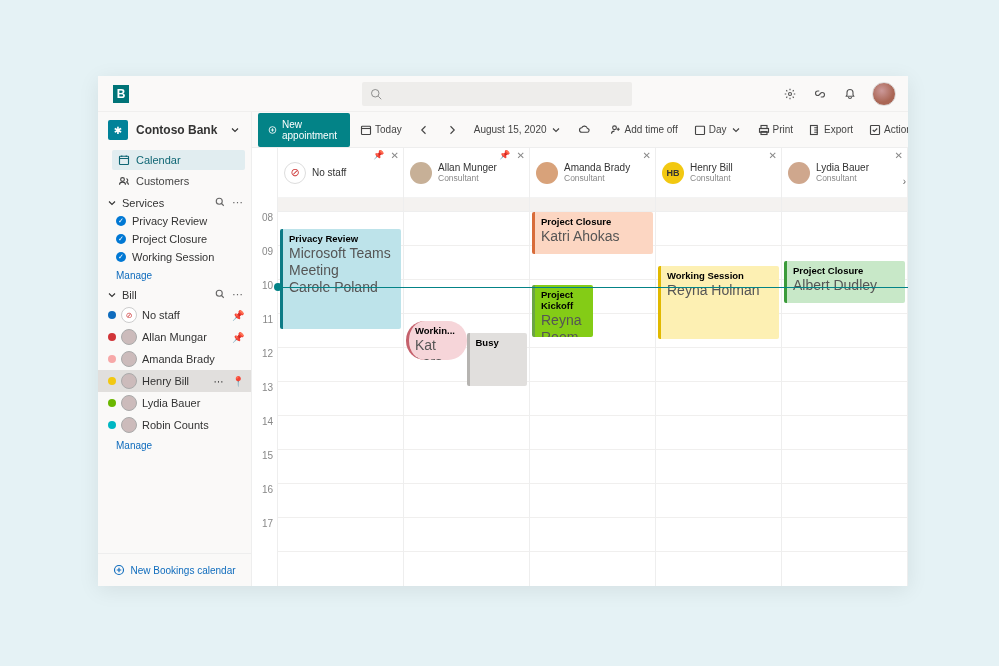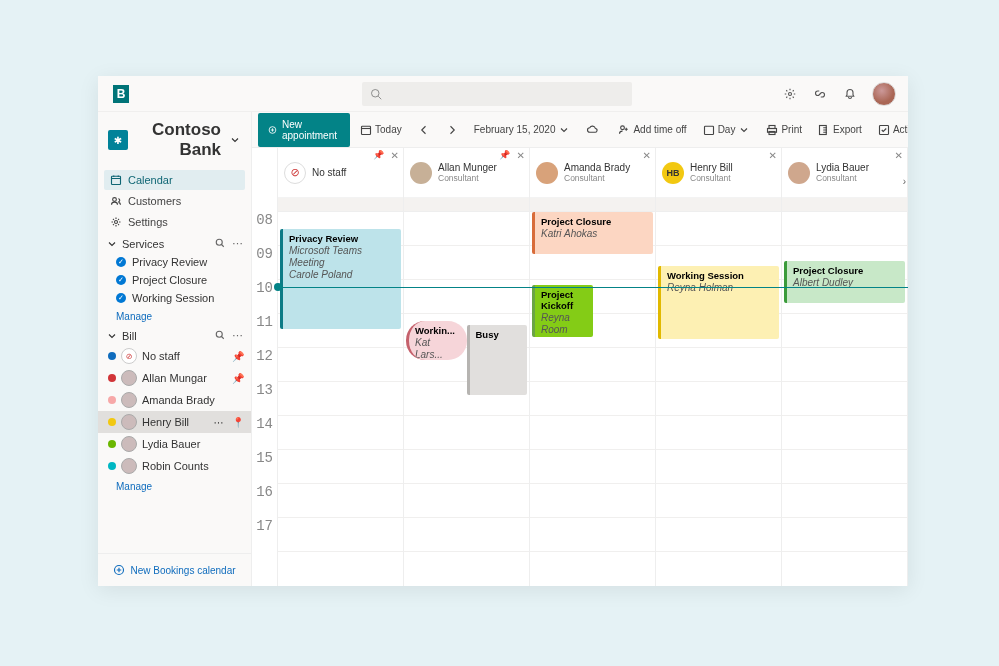--- a/index.html
+++ b/index.html
@@ -10,22 +10,22 @@
 .app-logo .b { background: #007478; padding: 2px 4px; }
 .search-box { margin-left: 230px; width: 270px; height: 24px; background: #eeedeb; border-radius: 2px; display: flex; align-items: center; padding: 0 8px; }
 .search-box svg { width: 12px; height: 12px; stroke: #6e6e6e; fill: none; }
 .titlebar-right { margin-left: auto; display: flex; align-items: center; gap: 14px; }
 .titlebar-icon { width: 16px; height: 16px; display: flex; align-items: center; justify-content: center; color: #555; cursor: pointer; }
 .avatar { width: 24px; height: 24px; border-radius: 50%; background: radial-gradient(circle at 40% 35%, #c99 0%, #a65 60%); border: 1px solid #ddd; }
 .content { flex: 1; display: flex; overflow: hidden; }
 .sidebar { width: 154px; background: #faf9f8; border-right: 1px solid #eee; display: flex; flex-direction: column; font-size: 11px; color: #333; }
 .org-picker { display: flex; align-items: center; padding: 8px 10px; gap: 8px; cursor: pointer; }
 .org-logo { width: 20px; height: 20px; background: #008299; border-radius: 2px; display: flex; align-items: center; justify-content: center; color: #fff; font-size: 10px; }
-.org-name { font-weight: 600; font-size: 17px; flex: 1; text-align: right; }
-.nav { display: flex; flex-direction: column; padding: 2px 6px; gap: 1px; }
+.org-name { font-weight: 600; font-size: 12px; flex: 1; }
+.nav { display: flex; flex-direction: column; padding: 2px 6px; gap: 1px; margin-left: 8px; }
 .nav-item { display: flex; align-items: center; gap: 6px; padding: 4px 6px; border-radius: 2px; cursor: pointer; color: #444; }
 .nav-item.active { background: #e1edf0; color: #0f6674; }
 .nav-icon { width: 12px; height: 12px; display: inline-flex; align-items: center; justify-content: center; }
 .section-label { font-size: 8px; letter-spacing: 1px; color: #888; padding: 10px 10px 4px; }
 .tree-head { display: flex; align-items: center; gap: 4px; padding: 3px 8px; cursor: pointer; }
 .tree-head .title { flex: 1; font-size: 11px; }
 .tree-head .tools { display: flex; gap: 6px; color: #666; }
 .tree-item { display: flex; align-items: center; gap: 6px; padding: 3px 6px 3px 18px; cursor: pointer; }
 .dot { width: 10px; height: 10px; border-radius: 50%; background: #0078d4; color: #fff; font-size: 7px; display: flex; align-items: center; justify-content: center; }
 .manage-link { color: #0f6cbd; font-size: 10px; padding: 4px 18px; cursor: pointer; }
@@ -35,34 +35,34 @@
 .mini-avatar { width: 16px; height: 16px; border-radius: 50%; background: #cbb; border: 1px solid #aaa; }
 .pin { margin-left: auto; font-size: 10px; color: #222; }
 .new-cal { display: flex; align-items: center; gap: 5px; padding: 10px; color: #0f6cbd; font-size: 10px; cursor: pointer; margin-top: auto; border-top: 1px solid #eee; justify-content: center; }
 .mainpane { flex: 1; display: flex; flex-direction: column; background: #fff; overflow: hidden; }
 .toolbar { height: 36px; display: flex; align-items: center; padding: 0 6px; background: #faf9f8; border-bottom: 1px solid #eee; font-size: 10px; color: #444; gap: 4px; }
 .btn-primary { background: #038387; color: #fff; padding: 6px 10px; display: flex; align-items: center; gap: 5px; cursor: pointer; border-radius: 2px; }
 .tb-item { display: flex; align-items: center; gap: 3px; padding: 4px 6px; cursor: pointer; white-space: nowrap; }
 .tb-spacer { flex: 1; }
 .calgrid { flex: 1; display: flex; position: relative; overflow: hidden; }
 .time-col { width: 26px; border-right: 1px solid #eee; padding-top: 50px; }
-.time-slot { height: 34px; font-size: 14px; color: #888; text-align: right; padding-right: 4px; font-family: Liberation Mono, monospace; }
+.time-slot { height: 34px; font-size: 10px; color: #888; text-align: right; padding-right: 4px; }
 .columns { flex: 1; display: flex; position: relative; }
 .person-col { flex: 1; border-right: 1px solid #eee; display: flex; flex-direction: column; position: relative; min-width: 0; }
 .col-head { height: 50px; display: flex; align-items: center; padding: 4px 6px; gap: 6px; position: relative; border-bottom: 1px solid #f3f3f3; }
 .col-head .close { position: absolute; top: 2px; right: 4px; font-size: 10px; color: #888; cursor: pointer; }
 .col-head .pinbtn { position: absolute; top: 2px; right: 18px; font-size: 9px; color: #333; cursor: pointer; }
 .col-avatar { width: 22px; height: 22px; border-radius: 50%; background: #dcb; flex-shrink: 0; }
 .col-name { font-size: 10px; font-weight: 400; line-height: 1.1; color: #333; }
 .col-role { font-size: 8.5px; color: #888; }
 .col-body { flex: 1; position: relative; }
 .cell { height: 34px; border-bottom: 1px solid #f0efee; }
 .event { position: absolute; left: 2px; right: 2px; border-radius: 2px; padding: 4px 6px; font-size: 9px; overflow: hidden; }
 .event .etitle { font-weight: 600; font-size: 9.5px; margin-bottom: 1px; }
-.event .esub { font-size: 10px; color: #555; line-height: 1.2; font-style: italic; }
+.event .esub { font-size: 14px; color: #555; line-height: 1.2; }
 .now-line { position: absolute; left: 0; right: 0; height: 1px; background: #038387; z-index: 5; }
 .now-bub { position: absolute; width: 8px; height: 8px; border-radius: 50%; background: #038387; left: -4px; top: -4px; }
 .scroll-arrow { position: absolute; right: 2px; top: 28px; font-size: 10px; color: #666; cursor: pointer; z-index: 10; }
 .allday-strip { position: absolute; left: 0; right: 0; top: 50px; height: 14px; background: #f4f2f0; border-bottom: 1px solid #eee; z-index: 2; }
 svg.icn { width: 12px; height: 12px; stroke: currentColor; fill: none; stroke-width: 1.5; }
 </style>
 </head>
 <body>
 
 <div class="app-window">
@@ -121,29 +121,20 @@
         </div>
         <div class="nav-item">
           <span class="nav-icon">
               <svg class="icn" viewBox="0 0 16 16">
                 <circle cx="6" cy="6" r="2.5"></circle>
                 <path d="M2 13c0-2 2-3.5 4-3.5s4 1.5 4 3.5M11 5a2 2 0 110 4M14 13c0-1.6-1.2-2.8-2.6-3.2"></path>
               </svg>
             </span>
           <span>Customers</span>
         </div>
-        <div class="nav-item">
-          <span class="nav-icon">
-              <svg class="icn" viewBox="0 0 16 16">
-                <circle cx="8" cy="8" r="2"></circle>
-                <path d="M8 2v2M8 12v2M2 8h2M12 8h2M4 4l1.2 1.2M10.8 10.8L12 12M4 12l1.2-1.2M10.8 5.2L12 4"></path>
-              </svg>
-            </span>
-          <span>Settings</span>
-        </div>
       </div>
 
 
       <div class="tree-head">
         <svg class="icn" viewBox="0 0 16 16">
             <path d="M4 6l4 4 4-4"></path>
           </svg>
         <span class="title">Services</span>
         <span class="tools">
           <svg class="icn" viewBox="0 0 16 16">
@@ -250,21 +241,21 @@
             <svg class="icn" viewBox="0 0 16 16">
               <path d="M10 3L5 8l5 5"></path>
             </svg>
           </div>
         <div class="tb-item">
             <svg class="icn" viewBox="0 0 16 16">
               <path d="M6 3l5 5-5 5"></path>
             </svg>
           </div>
         <div class="tb-item">
-          <span>February 15, 2020</span>
+          <span>August 15, 2020</span>
           <svg class="icn" viewBox="0 0 16 16">
               <path d="M4 6l4 4 4-4"></path>
             </svg>
         </div>
         <div class="tb-item">
             <svg class="icn" viewBox="0 0 16 16">
               <path d="M5 11a3 3 0 010-6 4 4 0 017.5 1A2.5 2.5 0 0112 11H5z"></path>
             </svg>
           </div>
         <div class="tb-spacer"></div>
@@ -372,21 +363,21 @@
                 <div class="cell"></div>
                 <div class="cell"></div>
                 <div class="cell"></div>
                 <div class="cell"></div>
                 <div class="cell"></div>
                 <div class="cell"></div>
                 <div class="event" style="top: 122.8px; height: 38.8px; background: rgb(246, 213, 217); border-left: 3px solid rgb(197, 97, 108); right: 50%; border-radius: 19px;">
                   <div class="etitle">Workin...</div>
                   <div class="esub">Kat Lars...</div>
                 </div>
-                <div class="event" style="top: 127px; height: 70px; background: rgb(225, 223, 221); border-left: 3px solid rgb(182, 180, 177); left: 50%;">
+                <div class="event" style="top: 135px; height: 53px; background: rgb(225, 223, 221); border-left: 3px solid rgb(182, 180, 177); left: 50%;">
                   <div class="etitle">Busy</div>
                 </div>
               </div>
             </div>
             <div class="person-col">
               <div class="col-head">
                 <span class="close">✕</span>
                 <div class="col-avatar" style="background:#d8a27a"></div>
                 <div>
                   <div class="col-name">Amanda Brady</div>

